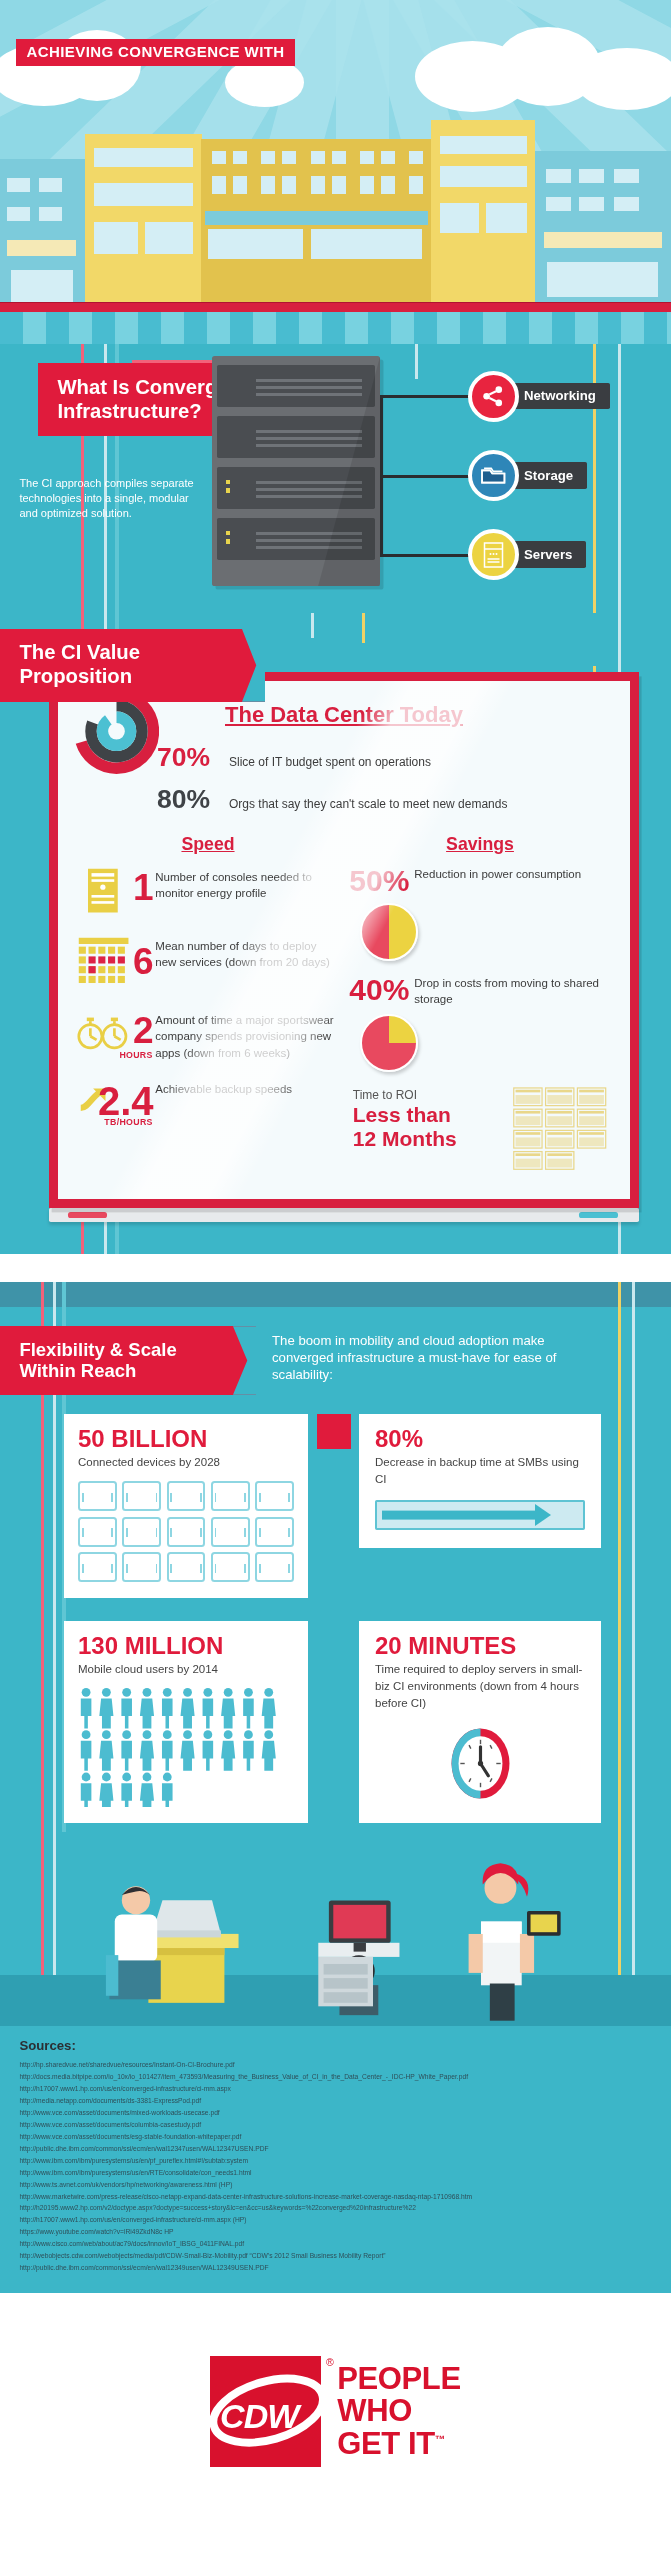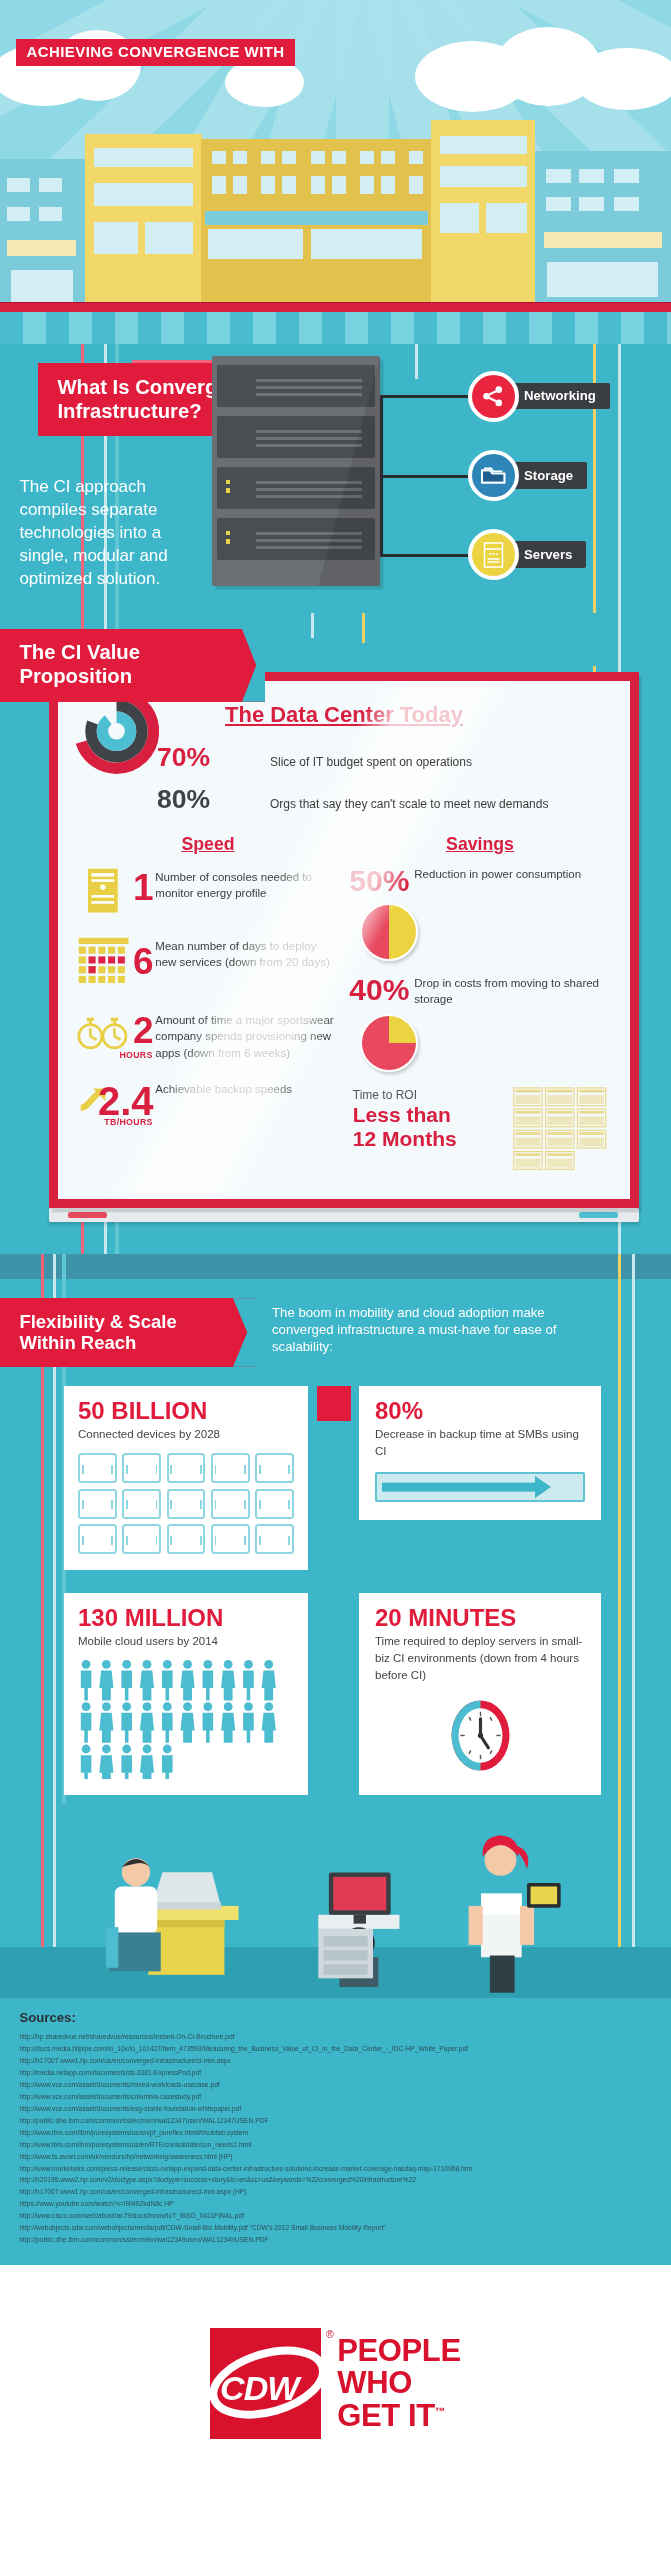--- a/index.html
+++ b/index.html
@@ -40,21 +40,21 @@
   .gl.yel { background:#f0d264; }
   .gl.wht { background:#c9e8ee; }
 
   .banner { position:relative; background:#e01b3c; color:#fff; font-weight:bold;
     display:inline-block; padding:12.4px 51px 12.4px 19.4px; line-height:1.18; }
   .banner::after { content:""; position:absolute; right:0; top:0; bottom:0; width:23px;
     background:#3cb6c8; clip-path: polygon(100% 0, 100% 100%, 0 100%, 62% 50%, 0 0); }
 
   .ci-banner { position:absolute; left:0; top:19.4px; font-size:20.3px; width:263px;margin-left:38px; }
   .ci-text { position:absolute; left:19.4px; top:132px; width:185px; color:#fff;
-    font-size:17px; line-height:1.35; }
+    font-size:11px; line-height:1.35; }
 
   .rack { position:absolute; left:212px; top:12.4px; width:168px; height:230px;
     background:#6b6e72; border-radius:2.6px; box-shadow: 3.5px 3.5px 0 rgba(0,0,0,.12); }
   .rack-slot { position:absolute; left:5.3px; right:5.3px; height:42px; background:#4a4d51; border-radius:1.8px; }
   .rack-slot .ln { position:absolute; right:12.4px; height:2.6px; background:#6f7378; }
   .rack-slot .dot { position:absolute; left:8.8px; width:4.4px; height:4.4px; background:#e8d44d; }
   .rack-shine { position:absolute; right:0; top:0; width:62px; height:100%;
     background:rgba(0,0,0,.10); clip-path: polygon(100% 0,100% 100%,0 100%); }
 
   .conn { position:absolute; background:#2a2d30; height:2.6px; }
@@ -72,21 +72,21 @@
      margin-top:16px; width:265px; }
   .card { position:relative; margin:-30px 32px 0 49px; background:#f4fafc;
      border:9.7px solid #d81f3f; padding:16px 14px 23px; z-index:4;
      box-shadow: 2.6px 4.4px 0 rgba(0,0,0,.12); }
   .card::before { content:""; position:absolute; inset:0; pointer-events:none;
      background: linear-gradient(118deg, rgba(255,255,255,0) 38%, rgba(255,255,255,.75) 42%, rgba(255,255,255,.75) 50%, rgba(255,255,255,0) 54%); }
   .card-title { text-align:center; color:#d81f3f; font-size:22px; font-weight:bold;
      text-decoration:underline; margin:5.3px 0 14px; }
 
   .stat-rows { margin-left:85px; position:relative; }
-  .stat-row { display:flex; align-items:baseline; margin-bottom:10.6px;gap:41px; }
+  .stat-row { display:flex; align-items:baseline; margin-bottom:10.6px; }
   .stat-pct { font-size:26.5px; font-weight:bold; width:72px; flex:none; }
   .stat-lbl { font-size:12px; line-height:1.35; padding-top:1.8px; }
   .donutwrap { position:absolute; left:16px; top:1.8px; }
 
   .cols { display:flex; margin-top:19.4px; }
   .col { width:50%; padding:0 5.3px; }
   .col-title { text-align:center; color:#d81f3f; font-size:17.7px; font-weight:bold;
      text-decoration:underline; margin-bottom:10.6px; }
   .item { display:flex; align-items:flex-start; margin-bottom:14px; }
   .item .icon { width:78px; flex:none; position:relative; height:55px; }
@@ -99,21 +99,21 @@
   .sv-item { margin-bottom:7px; }
   .sv-head { display:flex; align-items:flex-start; }
   .sv-pct { font-size:30px; font-weight:bold; color:#d81f3f; width:65px; flex:none; line-height:1; }
   .sv-desc { font-size:11.5px; line-height:1.4; }
   .pie { width:58px; height:58px; border-radius:50%; border:2.6px solid #fff;
      box-shadow: 1.8px 2.6px 3.5px rgba(0,0,0,.18); margin:7px 0 0 10.6px; }
   .roi-lbl { font-size:12px; color:#555; margin:5.3px 0 1.8px 3.5px; }
   .roi-big { font-size:21px; font-weight:bold; color:#d81f3f; line-height:1.12; margin-left:3.5px; }
 
   
-  .sec-flex { position:relative; background:#3cb6c8; padding-bottom:8.8px; }
+  .sec-flex { position:relative; background:#3cb6c8; padding-bottom:8.8px;margin-top:28px; }
   .flex-top-dark { height:25px; background:#3f93a8; }
   .flex-head { display:flex; align-items:flex-start; padding-top:19.4px; }
   .flex-banner { font-size:18.5px; width:256px; margin-left:0; }
   .flex-intro { color:#fff; font-size:13.2px; line-height:1.32; margin:5.3px 0 0 16px; width:318px; }
   .fnum { color:#e01b3c; font-size:24px; font-weight:bold; line-height:1.05; }
   .fsub { font-size:11.5px; color:#444; margin-top:2.6px; line-height:1.45; }
 
   .tabgrid { display:grid; grid-template-columns:repeat(5,1fr); gap:5.3px; margin-top:10.6px; }
   .tab { height:30px; border:2.6px solid #8ed6e2; border-radius:3.5px; background:#fff; position:relative; }
   .tab::before,.tab::after{content:"";position:absolute;top:9.7px;width:1.8px;height:8.8px;background:#8ed6e2;}

